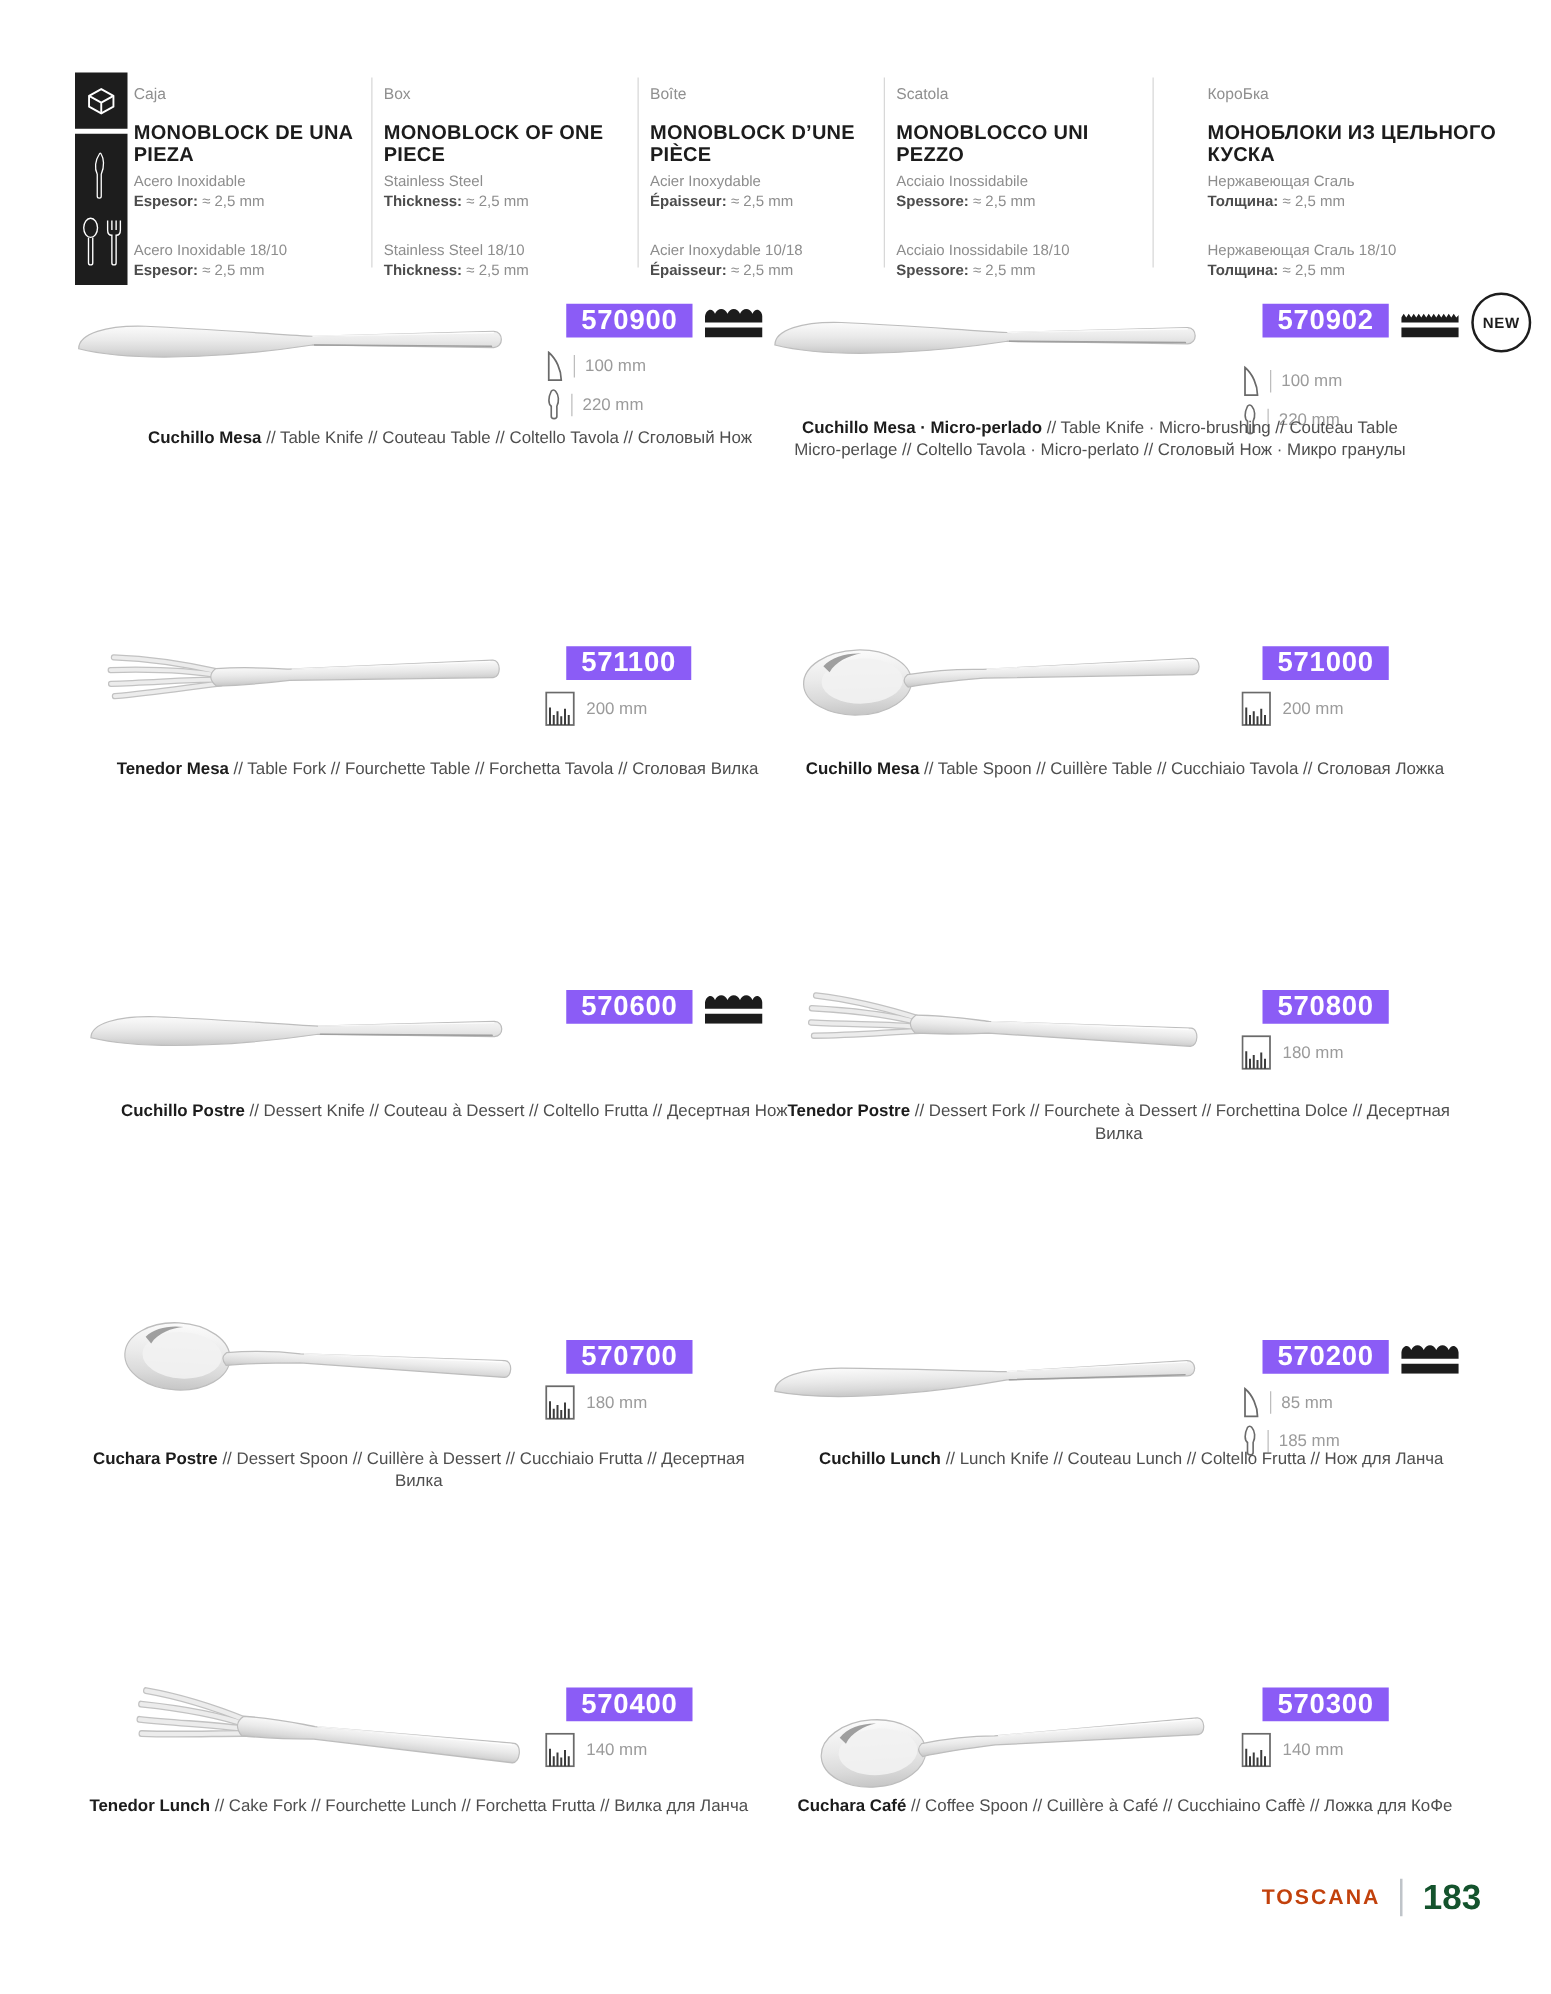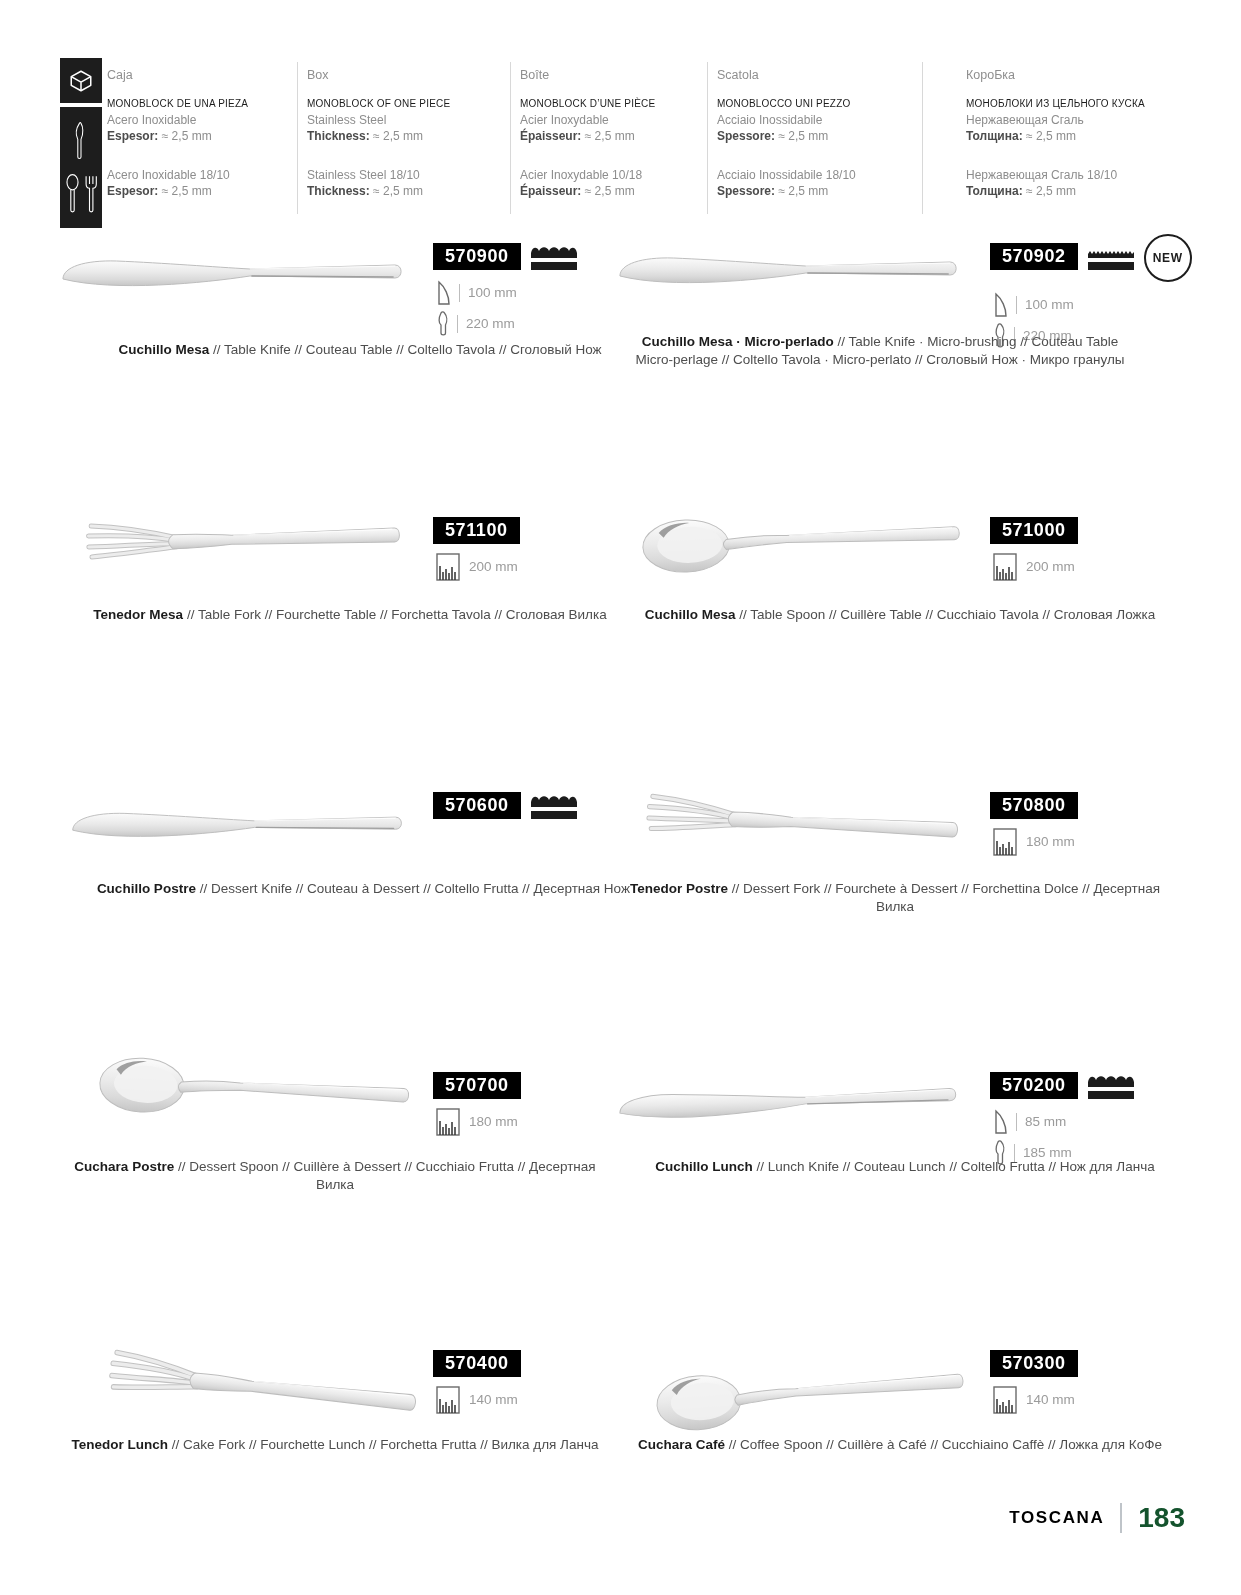--- a/index.html
+++ b/index.html
@@ -8,46 +8,46 @@
     font-family:"Liberation Sans", sans-serif;position:relative;
     -webkit-font-smoothing:antialiased;
   }
   .abs{position:absolute;}
   
   .hdr-blk{background:#1d1d1d;display:flex;align-items:center;justify-content:center;}
   .hdr-blk2{background:#1d1d1d;display:flex;flex-direction:column;align-items:center;justify-content:space-around;padding:6px 0;}
   .hdr-sep{width:1px;background:#d8d8d8;}
   .hdr-col{position:absolute;top:68px;}
   .h-title{font-size:12.5px;color:#8f8f8f;margin:0 0 16px 0;}
-  .h-head{font-size:10px;font-weight:400;color:#1c1c1c;letter-spacing:.2px;margin:0 0 3px 0;}
+  .h-head{font-size:16px;font-weight:700;color:#1c1c1c;letter-spacing:.2px;margin:0 0 3px 0;}
   .h-line{font-size:12px;color:#8d8d8d;line-height:16px;margin:0;}
   .h-spec{font-size:12px;color:#8d8d8d;line-height:16px;margin:0;}
   .h-spec b{color:#4c4c4c;font-weight:700;}
   .h-gap{height:23px;}
   
   .art{position:absolute;display:block;}
   .art svg{display:block;width:100%;height:100%;}
   .info{position:absolute;display:flex;flex-direction:column;gap:9px;}
   .info-top{display:flex;align-items:flex-start;gap:10px;}
-  .badge{background:#000000;color:#ffffff;font-weight:700;font-size:18px;
-         padding:3px 12px 4px 12px;letter-spacing:.6px;line-height:20px;}
+  .badge{background:#8b5cf6;color:#ffffff;font-weight:700;font-size:22px;
+         padding:3px 12px 4px 12px;letter-spacing:.6px;line-height:20px;margin-left:20px;}
   .ser{margin-top:1px;}
   .newb{width:44px;height:44px;border:2.5px solid #1d1d1d;border-radius:50%;
         display:flex;align-items:center;justify-content:center;
         font-weight:700;font-size:12px;letter-spacing:.6px;color:#1d1d1d;
         margin-top:-9px;background:#fff;}
   .dims{display:flex;flex-direction:column;gap:3px;color:#9b9b9b;font-size:13.5px;padding-left:3px;}
   .dim{display:flex;align-items:center;gap:7px;}
   .dim .txt{padding-left:8px;border-left:1px solid #bdbdbd;line-height:18px;}
   .dim .txt.noline{border-left:none;padding-left:2px;}
   .caption{position:absolute;text-align:center;font-size:13.5px;color:#4e4e4e;line-height:18px;}
   .caption b{color:#1c1c1c;font-weight:700;}
   
   .footer{position:absolute;top:1502px;right:56px;display:flex;align-items:center;gap:16px;}
-  .f-series{font-size:17px;font-weight:700;letter-spacing:1.6px;color:#000000;}
+  .f-series{font-size:17px;font-weight:700;letter-spacing:1.6px;color:#c2410c;}
   .f-sep{width:2px;height:30px;background:#bfc4c9;}
   .f-page{font-size:28px;font-weight:700;color:#14532d;}
 </style>
 </head>
 <body>
 
 <svg width="0" height="0" style="position:absolute">
   <defs>
     <linearGradient id="metal" x1="0" x2="0" y1="0" y2="1">
       <stop offset="0" stop-color="#fbfbfb"></stop>

